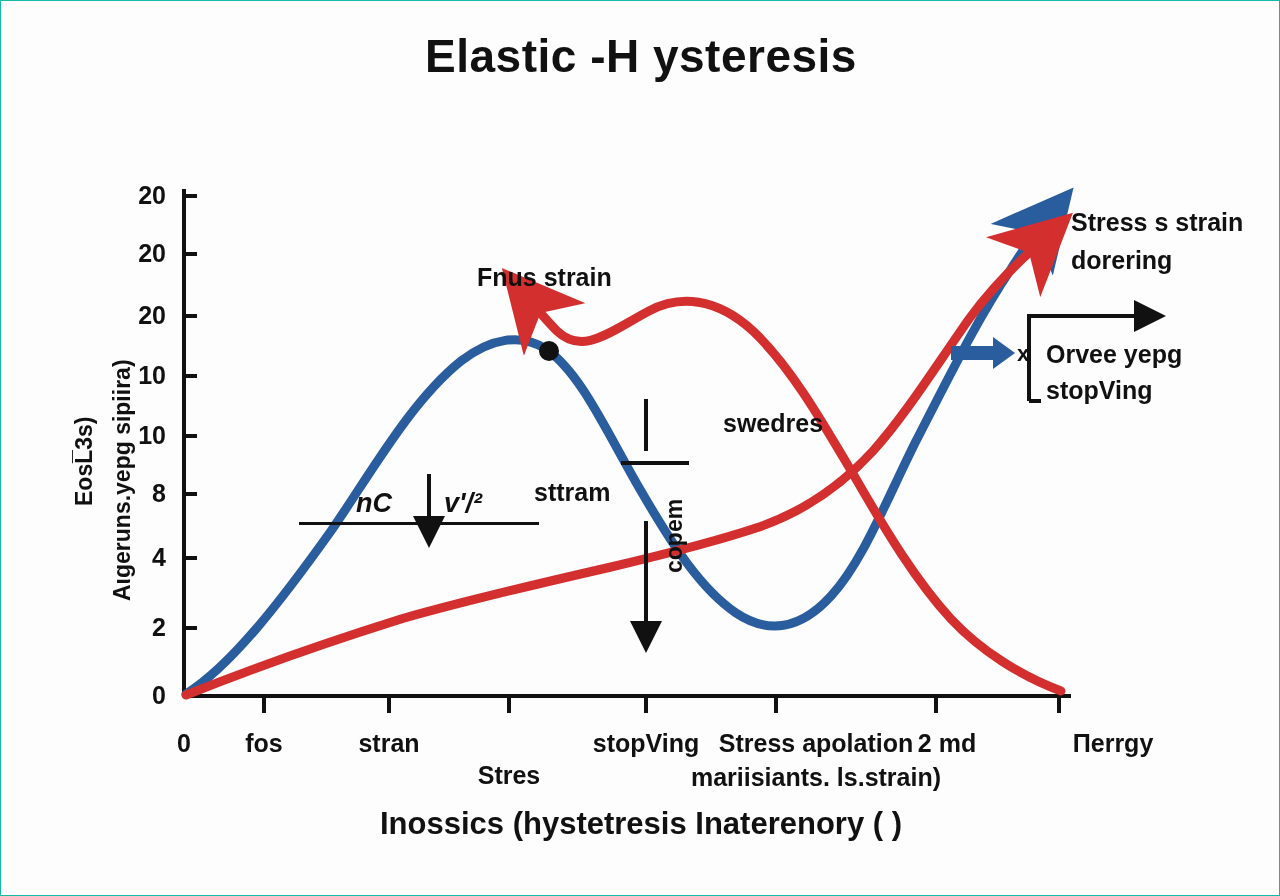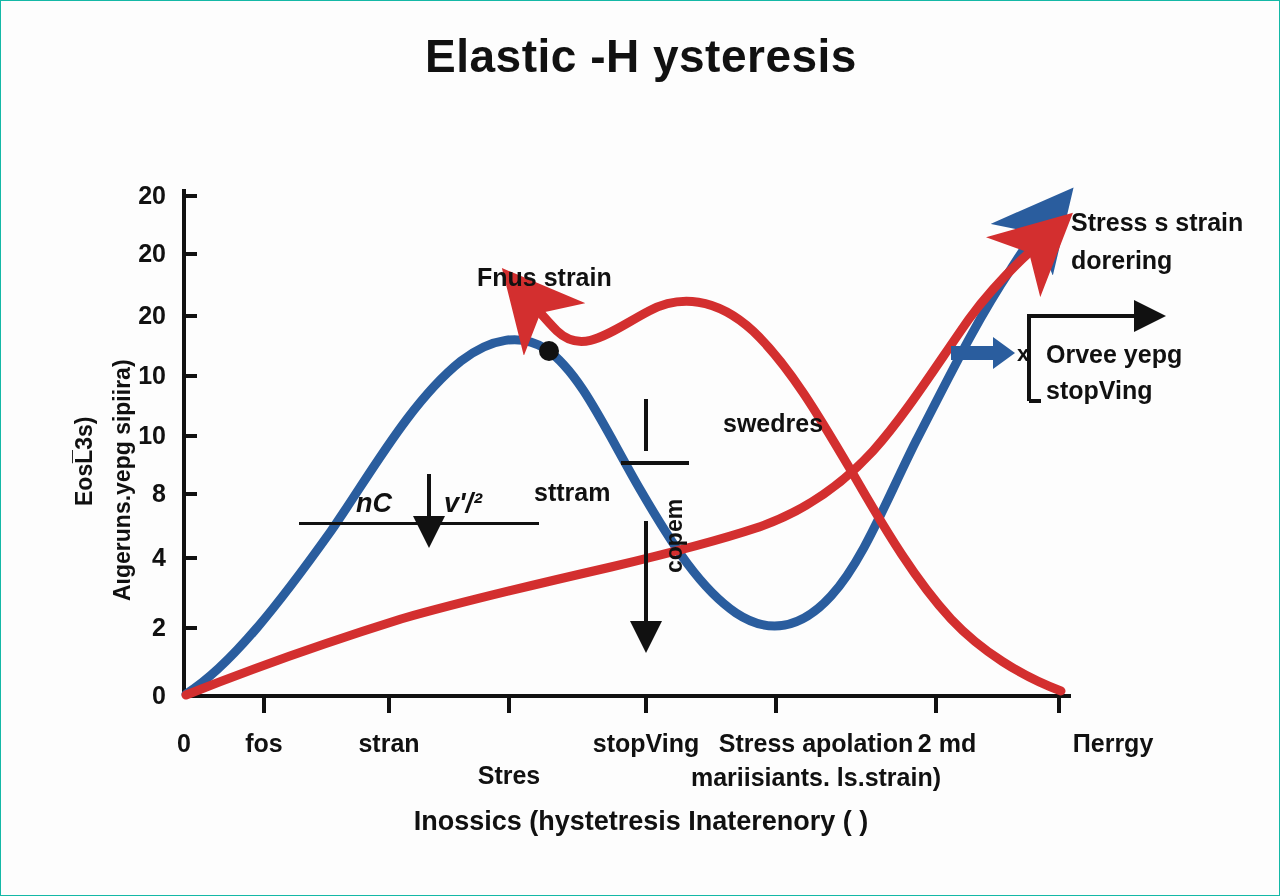--- a/index.html
+++ b/index.html
@@ -28,21 +28,21 @@
     position:absolute;
     font-size:25px;font-weight:bold;color:#111;
     white-space:nowrap;
   }
   .ytick{ text-align:right; }
   .xtick{ text-align:center; }
   .xtick2{ text-align:center; }
 
   .axis-title-x{
     position:absolute;left:0;top:805px;width:1280px;
-    text-align:center;font-size:27px;font-weight:bold;color:#111;
+    text-align:center;font-size:31px;font-weight:bold;color:#111;
   }
   .axis-title-y{
     position:absolute;
     font-size:23px;font-weight:bold;color:#111;
     transform-origin:0 0;
     transform:rotate(-90deg);
     white-space:nowrap;
   }
 
   .anno{

